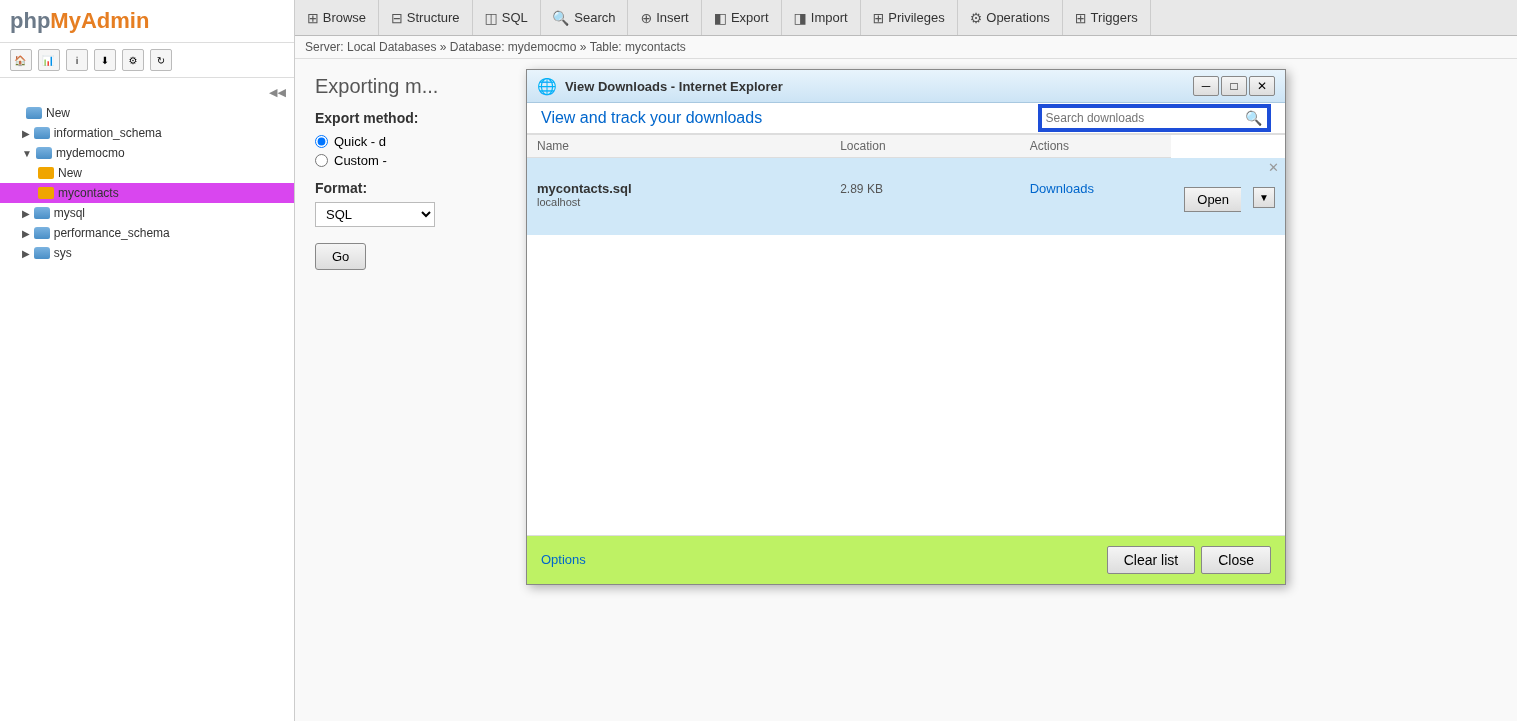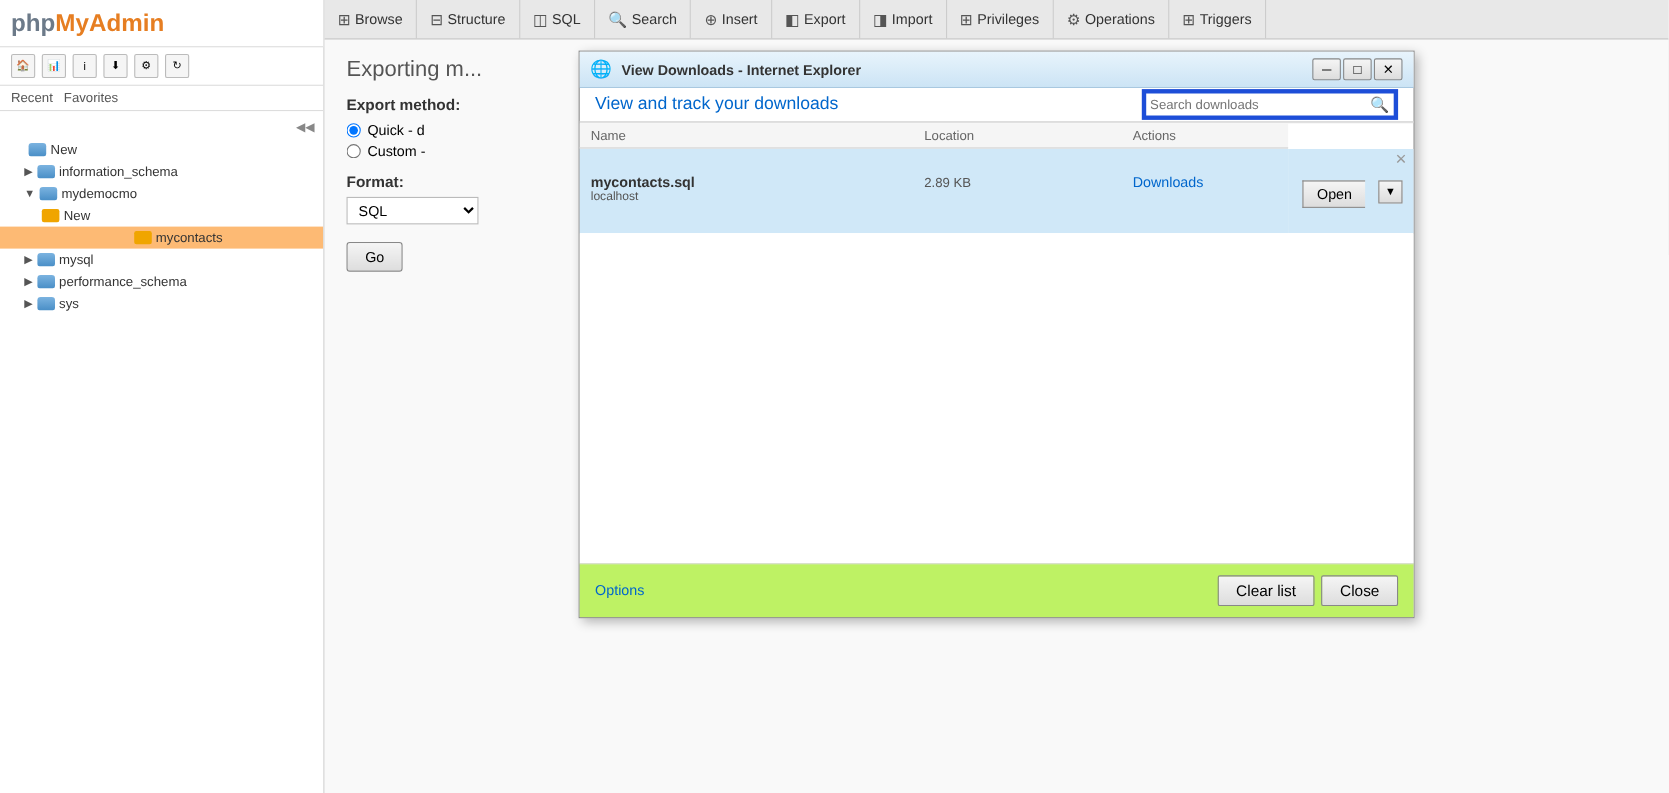--- a/index.html
+++ b/index.html
@@ -19,21 +19,21 @@
     .sidebar-recent-fav span { font-size: 12px; color: #555; cursor: pointer; }
     .sidebar-nav { padding: 4px 0; flex: 1; overflow-y: auto; }
     .sidebar-collapse-btn { padding: 4px 8px; display: flex; justify-content: flex-end; }
     .collapse-icon { font-size: 11px; color: #888; cursor: pointer; }
     .db-item { display: flex; align-items: center; padding: 3px 8px 3px 12px; cursor: pointer; }
     .db-item .expander { font-size: 10px; color: #555; margin-right: 4px; cursor: pointer; }
     .db-item .db-icon { width: 16px; height: 12px; background: #5b9bd5; border-radius: 2px; margin-right: 4px; display: inline-block; }
     .db-item .db-icon.cylinder { background: linear-gradient(180deg, #7bb3e0 0%, #4a8fc7 100%); border-radius: 3px 3px 2px 2px; }
     .db-item .db-icon.table-icon { background: #f0a500; }
     .db-item .label { font-size: 12px; color: #333; }
-    .db-item.active { background: #fdba74; justify-content: center; }
+    .db-item.active { background: #d946ef; }
     .db-item.indent1 { padding-left: 22px; }
     .db-item.indent2 { padding-left: 34px; }
 
     
     .main { flex: 1; display: flex; flex-direction: column; overflow: hidden; }
 
     
     .top-nav { background: #e8e8e8; border-bottom: 1px solid #bbb; display: flex; align-items: stretch; min-height: 36px; }
     .top-nav .tab { display: flex; align-items: center; padding: 6px 12px; cursor: pointer; font-size: 13px; color: #333; border-right: 1px solid #ccc; white-space: nowrap; gap: 4px; }
     .top-nav .tab .tab-icon { font-size: 14px; color: #555; }
@@ -98,24 +98,20 @@
       <span class="php">php</span><span class="myadmin">MyAdmin</span>
     </div>
     <div class="sidebar-icons">
       <div class="icon-btn">🏠</div>
       <div class="icon-btn">📊</div>
       <div class="icon-btn">ℹ</div>
       <div class="icon-btn">⬇</div>
       <div class="icon-btn">⚙</div>
       <div class="icon-btn">↻</div>
     </div>
-    <div class="sidebar-recent-fav">
-      <span>Recent</span>
-      <span>Favorites</span>
-    </div>
     <div class="sidebar-nav">
       <div class="sidebar-collapse-btn">
         <span class="collapse-icon">◀◀</span>
       </div>
 
       <div class="db-item indent1">
         <span class="expander"></span>
         <span class="db-icon cylinder"></span>
         <span class="label">New</span>
       </div>
@@ -202,20 +198,27 @@
       <div class="tab">
         <span class="tab-icon">⚙</span>
         <span>Operations</span>
       </div>
       <div class="tab">
         <span class="tab-icon">⊞</span>
         <span>Triggers</span>
       </div>
     </div>
 
+    <div class="breadcrumb">
+      <span>Server: Local Databases</span>
+      <span>»</span>
+      <span>Database: mydemocmo</span>
+      <span>»</span>
+      <span>Table: mycontacts</span>
+    </div>
 
     <div class="page-content">
       <div class="page-title">Exporting m...</div>
 
       <div class="export-method-label">Export method:</div>
       <div class="radio-group">
         <div class="radio-row">
           <input type="radio" name="export_method" checked="" style="">
           <span>Quick - d</span>
         </div>

